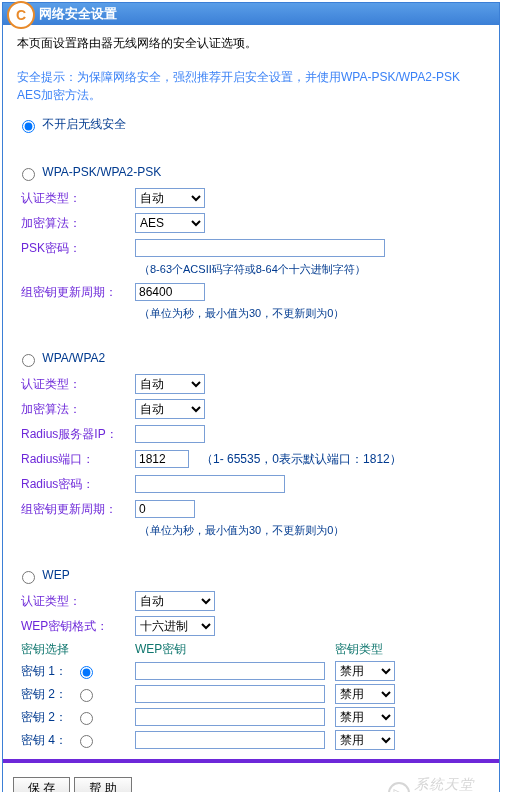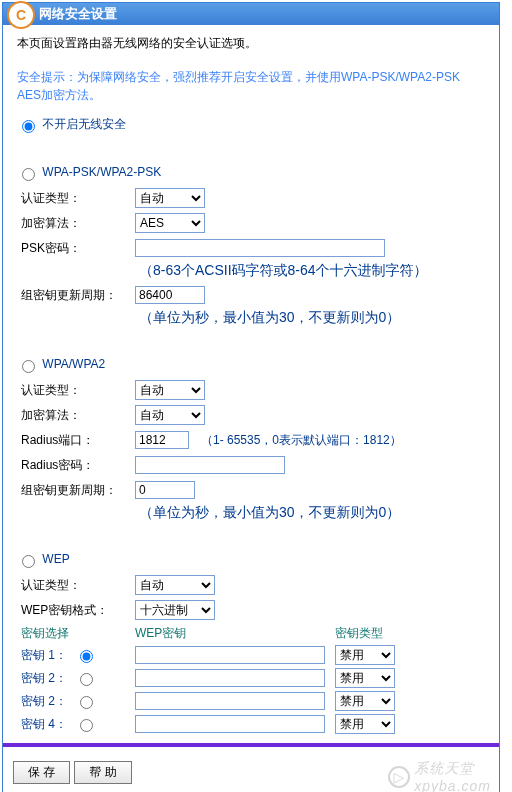--- a/index.html
+++ b/index.html
@@ -56,21 +56,21 @@
   }
   .section-radio input[type=radio] { margin-right: 4px; vertical-align: middle; }
   .row {
     display: flex;
     align-items: center;
     margin: 3px 0;
     min-height: 22px;
   }
   .label {
     width: 118px;
-    color: #000000;
+    color: #6d28d9;
     text-align: left;
     padding-left: 4px;
   }
   .field {
     flex: 1;
     display: flex;
     align-items: center;
     gap: 6px;
   }
   select {
@@ -82,21 +82,21 @@
   }
   input[type=text], input[type=password] {
     border: 1px solid #7a9fd6;
     height: 18px;
     font-size: 12px;
     padding: 0 3px;
     background: #fff;
   }
   .hint {
     color: #003a8f;
-    font-size: 14px;
+    font-size: 11px;
     margin-left: 122px;
     margin-top: 1px;
     margin-bottom: 4px;
   }
   .hint-inline {
     color: #003a8f;
     font-size: 12px;
     margin-left: 6px;
   }
   .gap { height: 18px; }
@@ -222,20 +222,26 @@
           <option>自动</option>
         </select>
       </div>
     </div>
     <div class="row">
       <div class="label">加密算法：</div>
       <div class="field">
         <select style="width:70px">
           <option>自动</option>
         </select>
+      </div>
+    </div>
+    <div class="row">
+      <div class="label">Radius服务器IP：</div>
+      <div class="field">
+        <input type="text" style="width: 70px;" value="">
       </div>
     </div>
     <div class="row">
       <div class="label">Radius端口：</div>
       <div class="field">
         <input type="text" style="width: 54px;" value="1812">
         <span class="hint-inline">（1- 65535，0表示默认端口：1812）</span>
       </div>
     </div>
     <div class="row">

